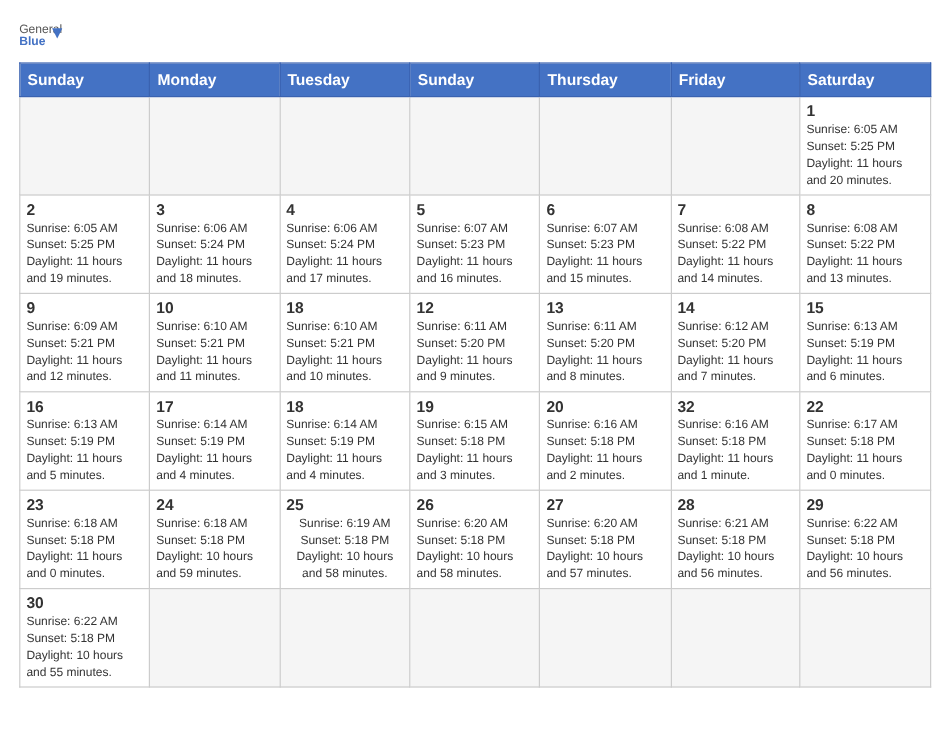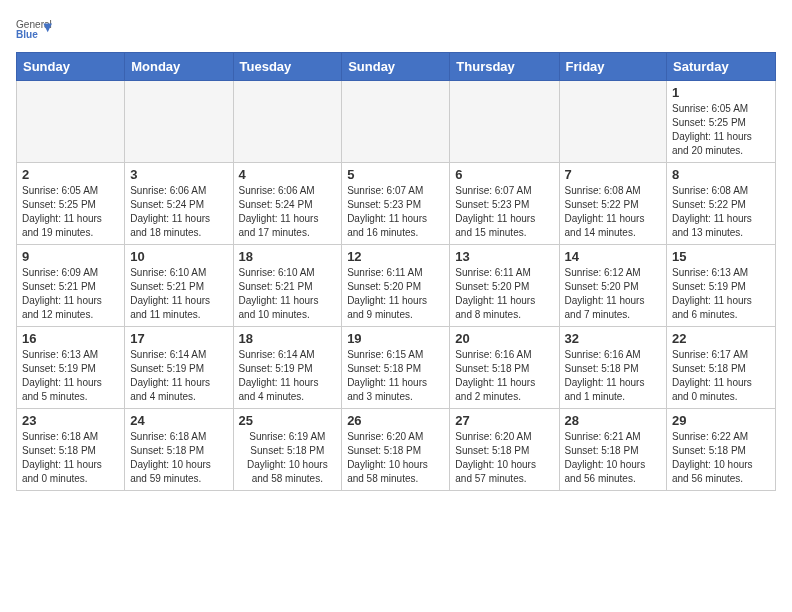--- a/index.html
+++ b/index.html
@@ -316,14 +316,29 @@
 and 56 minutes.</div>
         </td>
         <td>
           <div class="day-number">29</div>
           <div class="day-info" style="white-space: pre-line;">Sunrise: 6:22 AM
 Sunset: 5:18 PM
 Daylight: 10 hours
 and 56 minutes.</div>
         </td>
       </tr>
+      <tr>
+        <td>
+          <div class="day-number">30</div>
+          <div class="day-info" style="white-space: pre-line;">Sunrise: 6:22 AM
+Sunset: 5:18 PM
+Daylight: 10 hours
+and 55 minutes.</div>
+        </td>
+        <td class="empty"></td>
+        <td class="empty"></td>
+        <td class="empty"></td>
+        <td class="empty"></td>
+        <td class="empty"></td>
+        <td class="empty"></td>
+      </tr>
     </tbody>
 </table>
 
 </body></html>

